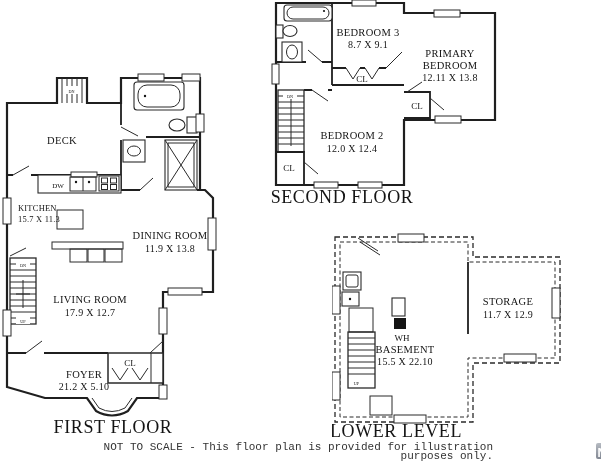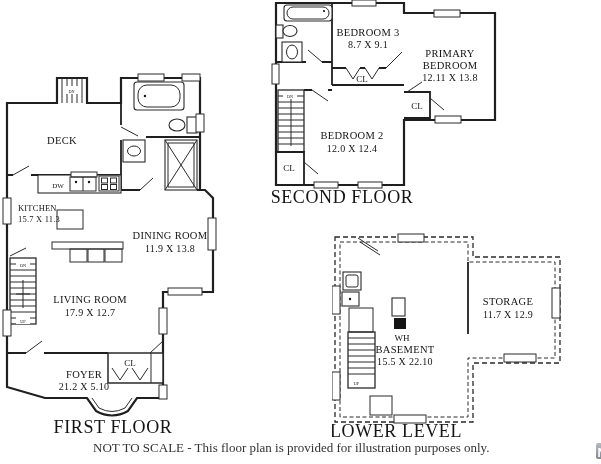--- a/index.html
+++ b/index.html
@@ -16,22 +16,22 @@
   .floor-title{font-size:18px;letter-spacing:.6px;}
   .wall-fill{fill:#ffffff;stroke:#1f1f1f;stroke-width:2.2;stroke-linejoin:miter;}
   .partition{fill:none;stroke:#1f1f1f;stroke-width:1.8;}
   .fixture{fill:#ffffff;stroke:#2a2a2a;stroke-width:1.1;}
   .thin{fill:none;stroke:#2a2a2a;stroke-width:1;}
   .window{fill:#ffffff;stroke:#2a2a2a;stroke-width:1;}
   .dashwall{fill:#ffffff;stroke:#2a2a2a;stroke-width:1.3;stroke-dasharray:5 3;}
   .dashwall-in{fill:none;stroke:#2a2a2a;stroke-width:1;stroke-dasharray:4 2.5;}
   .blackfill{fill:#141414;stroke:none;}
   .plan{position:absolute;}
-  .disclaimer{position:absolute;left:93px;top:443px;width:400px;text-align:left;
-              font-size:13px;line-height:9px;color:#333;}
+  .disclaimer{position:absolute;left:93px;top:443px;width:400px;text-align:right;
+              font-size:11px;line-height:9px;color:#333;font-family:Liberation Mono, monospace;}
   .njmls-badge{position:absolute;left:556px;top:443px;width:46px;height:16px;
                border-radius:2px;background:linear-gradient(#b6bbc2,#828893);
                color:#fff;font-family:"Liberation Sans", sans-serif;font-weight:bold;
                font-size:12px;letter-spacing:.5px;text-align:center;line-height:20px;margin-left:40px;}
 </style>
 </head>
 <body>
 
 <div class="canvas">
 

